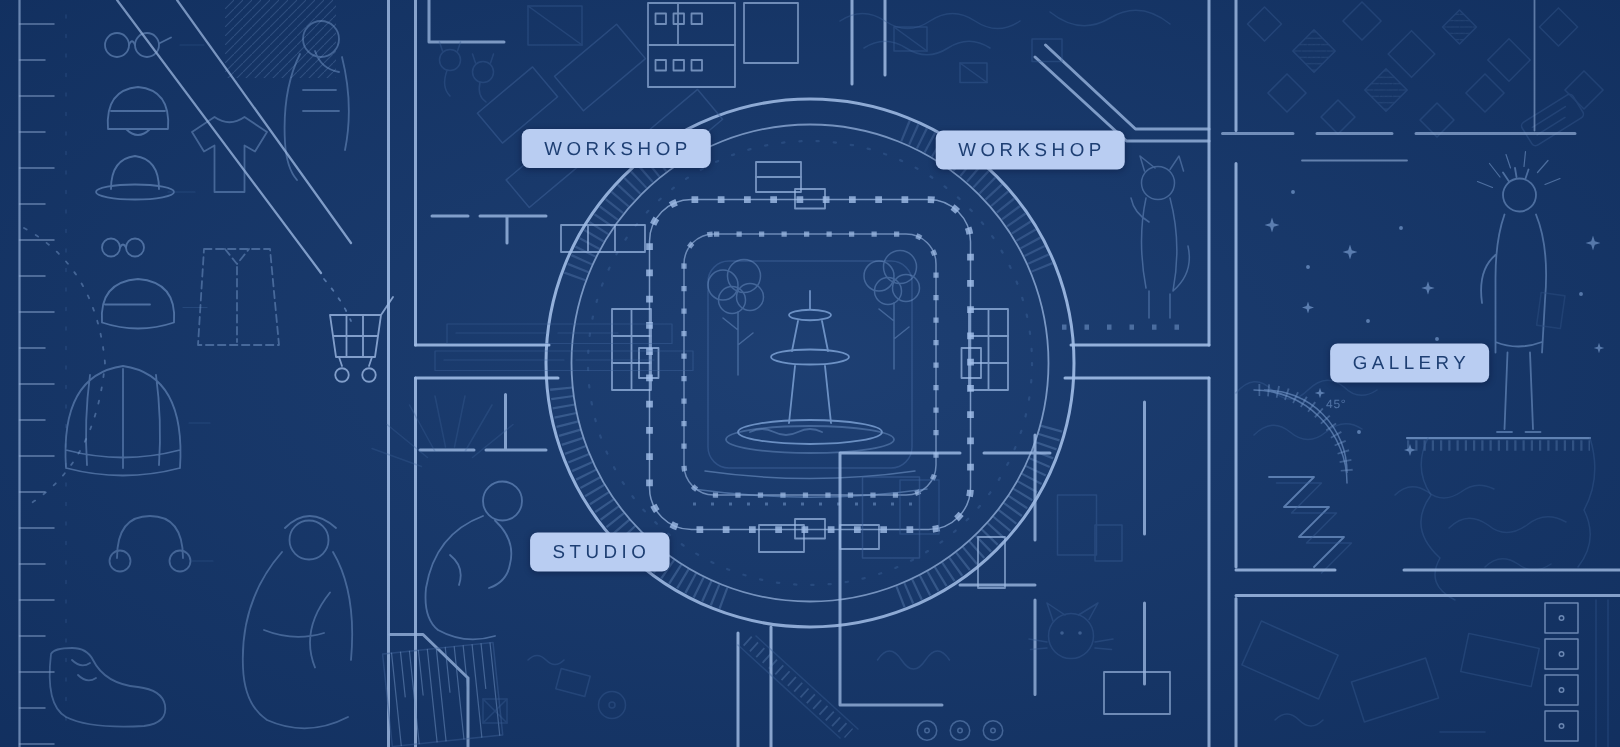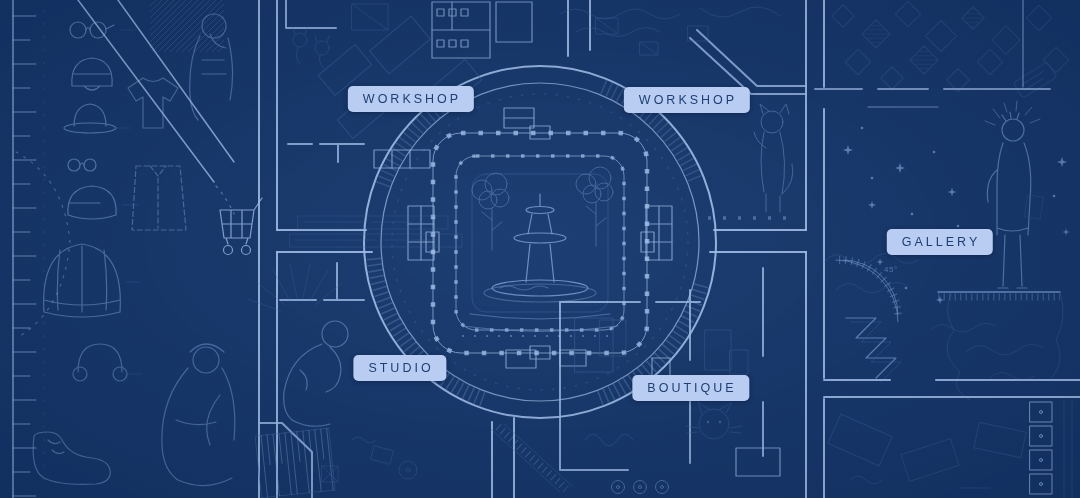--- a/index.html
+++ b/index.html
@@ -426,15 +426,14 @@
     <path class="ln faint w1 o4" d="M1064,400 V498 M1072,400 V498"></path>
   </g>
 </svg>
 
 <div class="vignette"></div>
 
 <div class="chip" style="left:411px;top:99px">WORKSHOP</div>
 <div class="chip" style="left:687px;top:100px">WORKSHOP</div>
 <div class="chip" style="left:940px;top:242px">GALLERY</div>
 <div class="chip" style="left:400px;top:368px">STUDIO</div>
-<div class="chip" style="left:691px;top:388px">BOUTIQUE</div>
 
 </div>
 
 </body></html>

